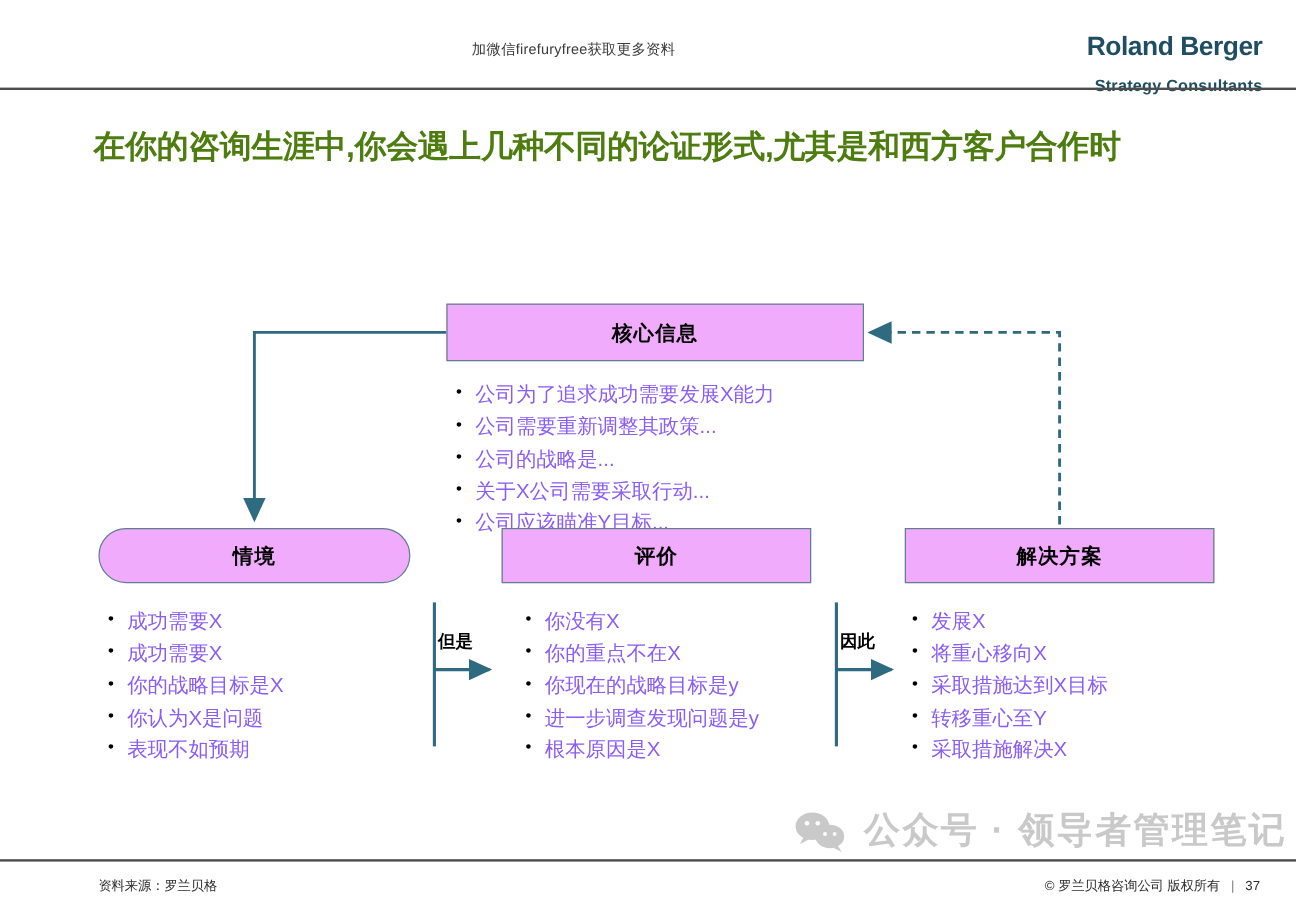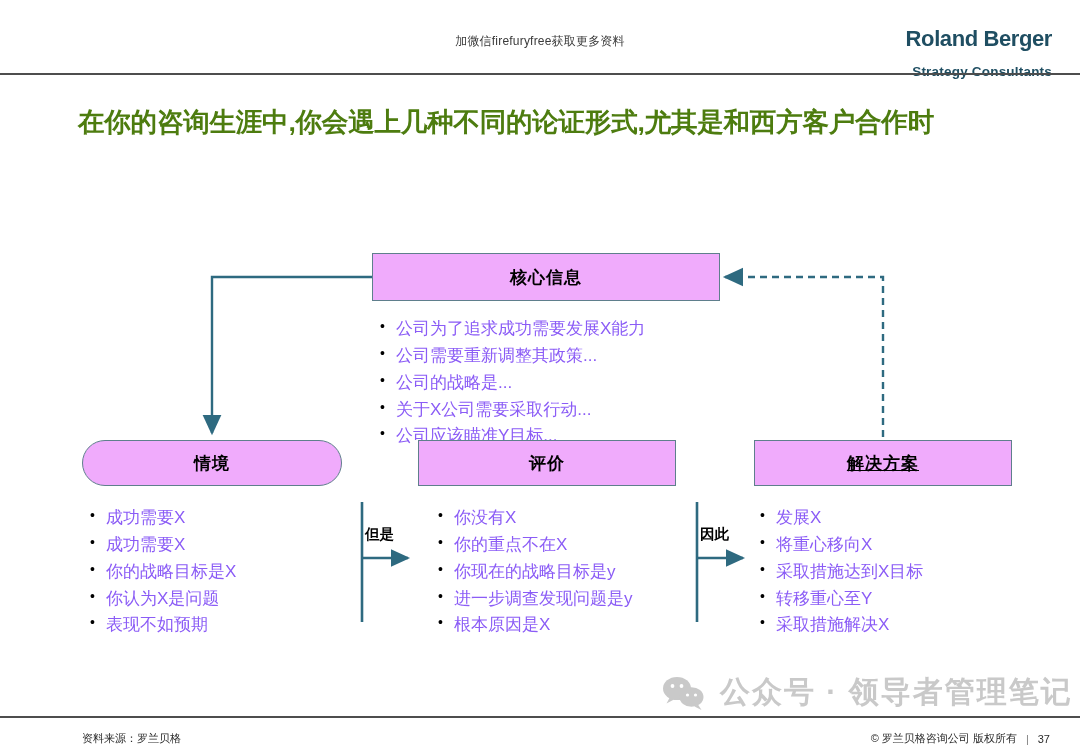--- a/index.html
+++ b/index.html
@@ -22,21 +22,21 @@
     inset: 0;
     width: 1080px;
     height: 748px;
   }
 
   
   .header-watermark {
     position: absolute;
     left: 0;
     top: 33px;
-    width: 1080px;
+    width: 956px;
     text-align: center;
     font-size: 12px;
     color: #3a3a3a;
     letter-spacing: 0.2px;
   }
 
   .logo {
     position: absolute;
     right: 28px;
     top: 27px;
@@ -99,21 +99,21 @@
     justify-content: center;
     font-size: 17px;
     font-weight: bold;
     color: #000;
     letter-spacing: 1px;
   }
 
   .box-core  { left: 372px; top: 253px; width: 348px; height: 48px; }
   .box-sit   { left: 82px;  top: 440px; width: 260px; height: 46px; border-radius: 23px; }
   .box-eval  { left: 418px; top: 440px; width: 258px; height: 46px; }
-  .box-sol   { left: 754px; top: 440px; width: 258px; height: 46px; text-decoration: underline; }
+  .box-sol   { left: 754px; top: 440px; width: 258px; height: 46px; }
 
   
   .bullets {
     position: absolute;
     font-size: 17px;
     line-height: 1.58;
     color: #8b5cf6;
   }
   .bullets ul { list-style: none; }
   .bullets li {

